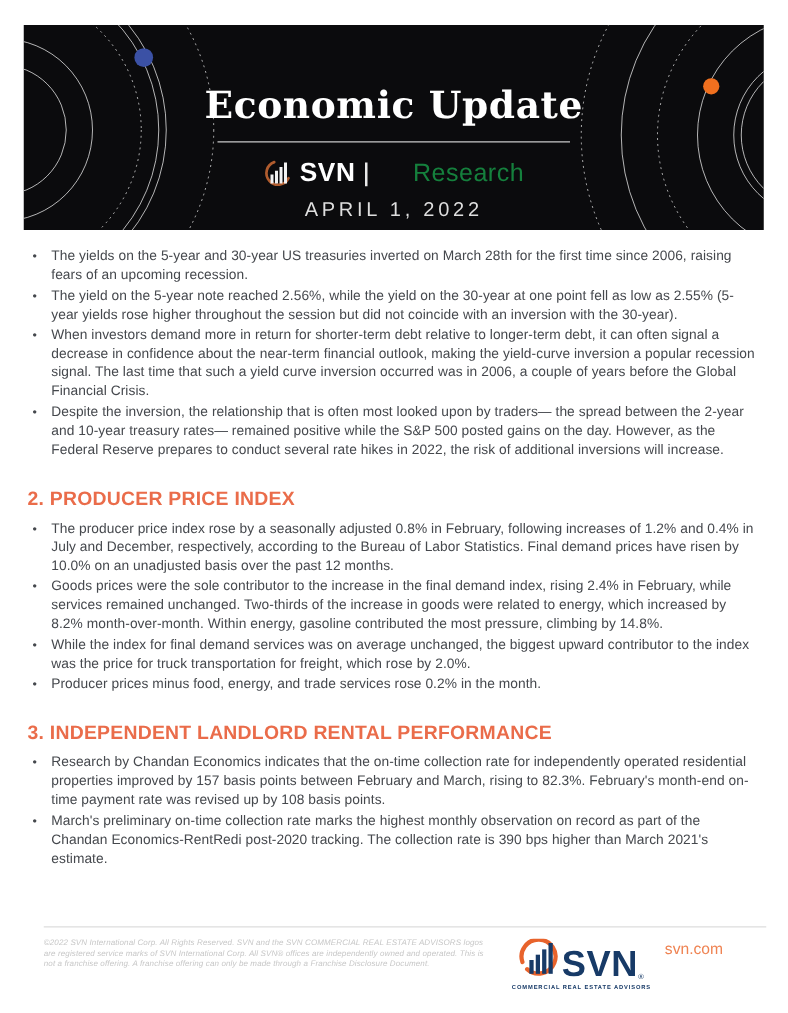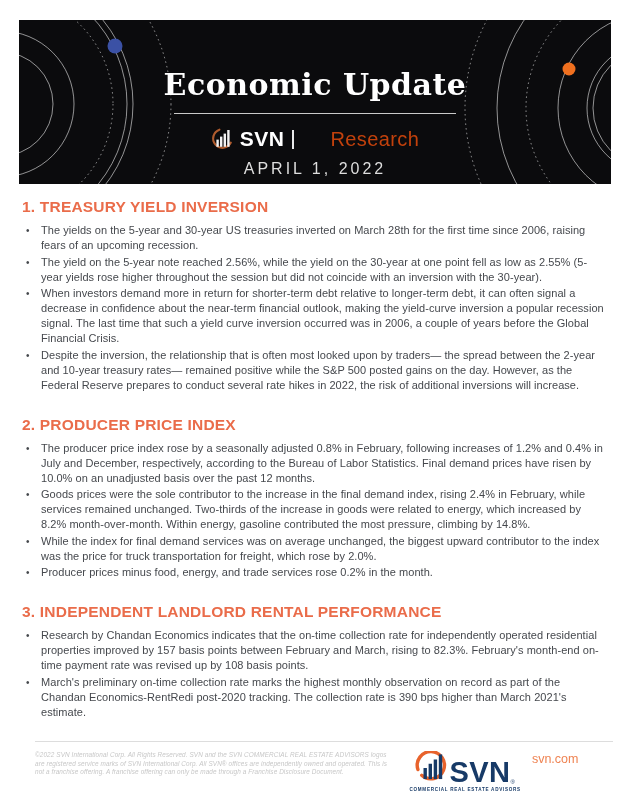--- a/index.html
+++ b/index.html
@@ -24,21 +24,21 @@
     font-weight:bold; font-size:30px; line-height:34px; color:#ffffff;
     letter-spacing:0.5px;
   }
   .banner-divider { width:282px; height:1px; background:#c9c9c9; margin:11px auto 0 auto; position:relative; }
   .brand-row {
     position:relative; display:flex; align-items:center; justify-content:center;
     margin-top:13px; gap:5px;
   }
   .brand-svn { color:#ffffff; font-weight:bold; font-size:21px; letter-spacing:0.5px; }
   .brand-sep { width:2px; height:19px; background:#e9e9e9; margin:0 3px; }
-  .brand-research { color:#c2410c; font-weight:normal; font-size:20px; letter-spacing:0.4px;margin-left:28px; }
+  .brand-research { color:#15803d; font-weight:normal; font-size:20px; letter-spacing:0.4px;margin-left:28px; }
   .banner-date {
     position:relative; text-align:center; margin-top:9px;
     color:#dedede; font-size:16px; letter-spacing:3px; font-weight:normal;
   }
 
   
   .content { padding:14px 22px 0 22px; }
   .section-heading {
     color:#ea6c4a; font-weight:bold; font-size:15.5px; letter-spacing:0.2px;
     margin:0 0 7px 0;
@@ -124,21 +124,20 @@
       <span class="brand-sep"></span>
       <span class="brand-research">Research</span>
     </div>
 
     <div class="banner-date">APRIL 1, 2022</div>
   </div>
 
   <div class="content">
 
     <div class="section">
-      <h2 class="section-heading">1. TREASURY YIELD INVERSION</h2>
       <div class="bullet-item">
         <span class="bullet-marker">•</span>
         <span class="bullet-text">The yields on the 5-year and 30-year US treasuries inverted on March 28th for the first time since 2006, raising fears of an upcoming recession.</span>
       </div>
       <div class="bullet-item">
         <span class="bullet-marker">•</span>
         <span class="bullet-text">The yield on the 5-year note reached 2.56%, while the yield on the 30-year at one point fell as low as 2.55% (5-year yields rose higher throughout the session but did not coincide with an inversion with the 30-year).</span>
       </div>
       <div class="bullet-item">
         <span class="bullet-marker">•</span>

